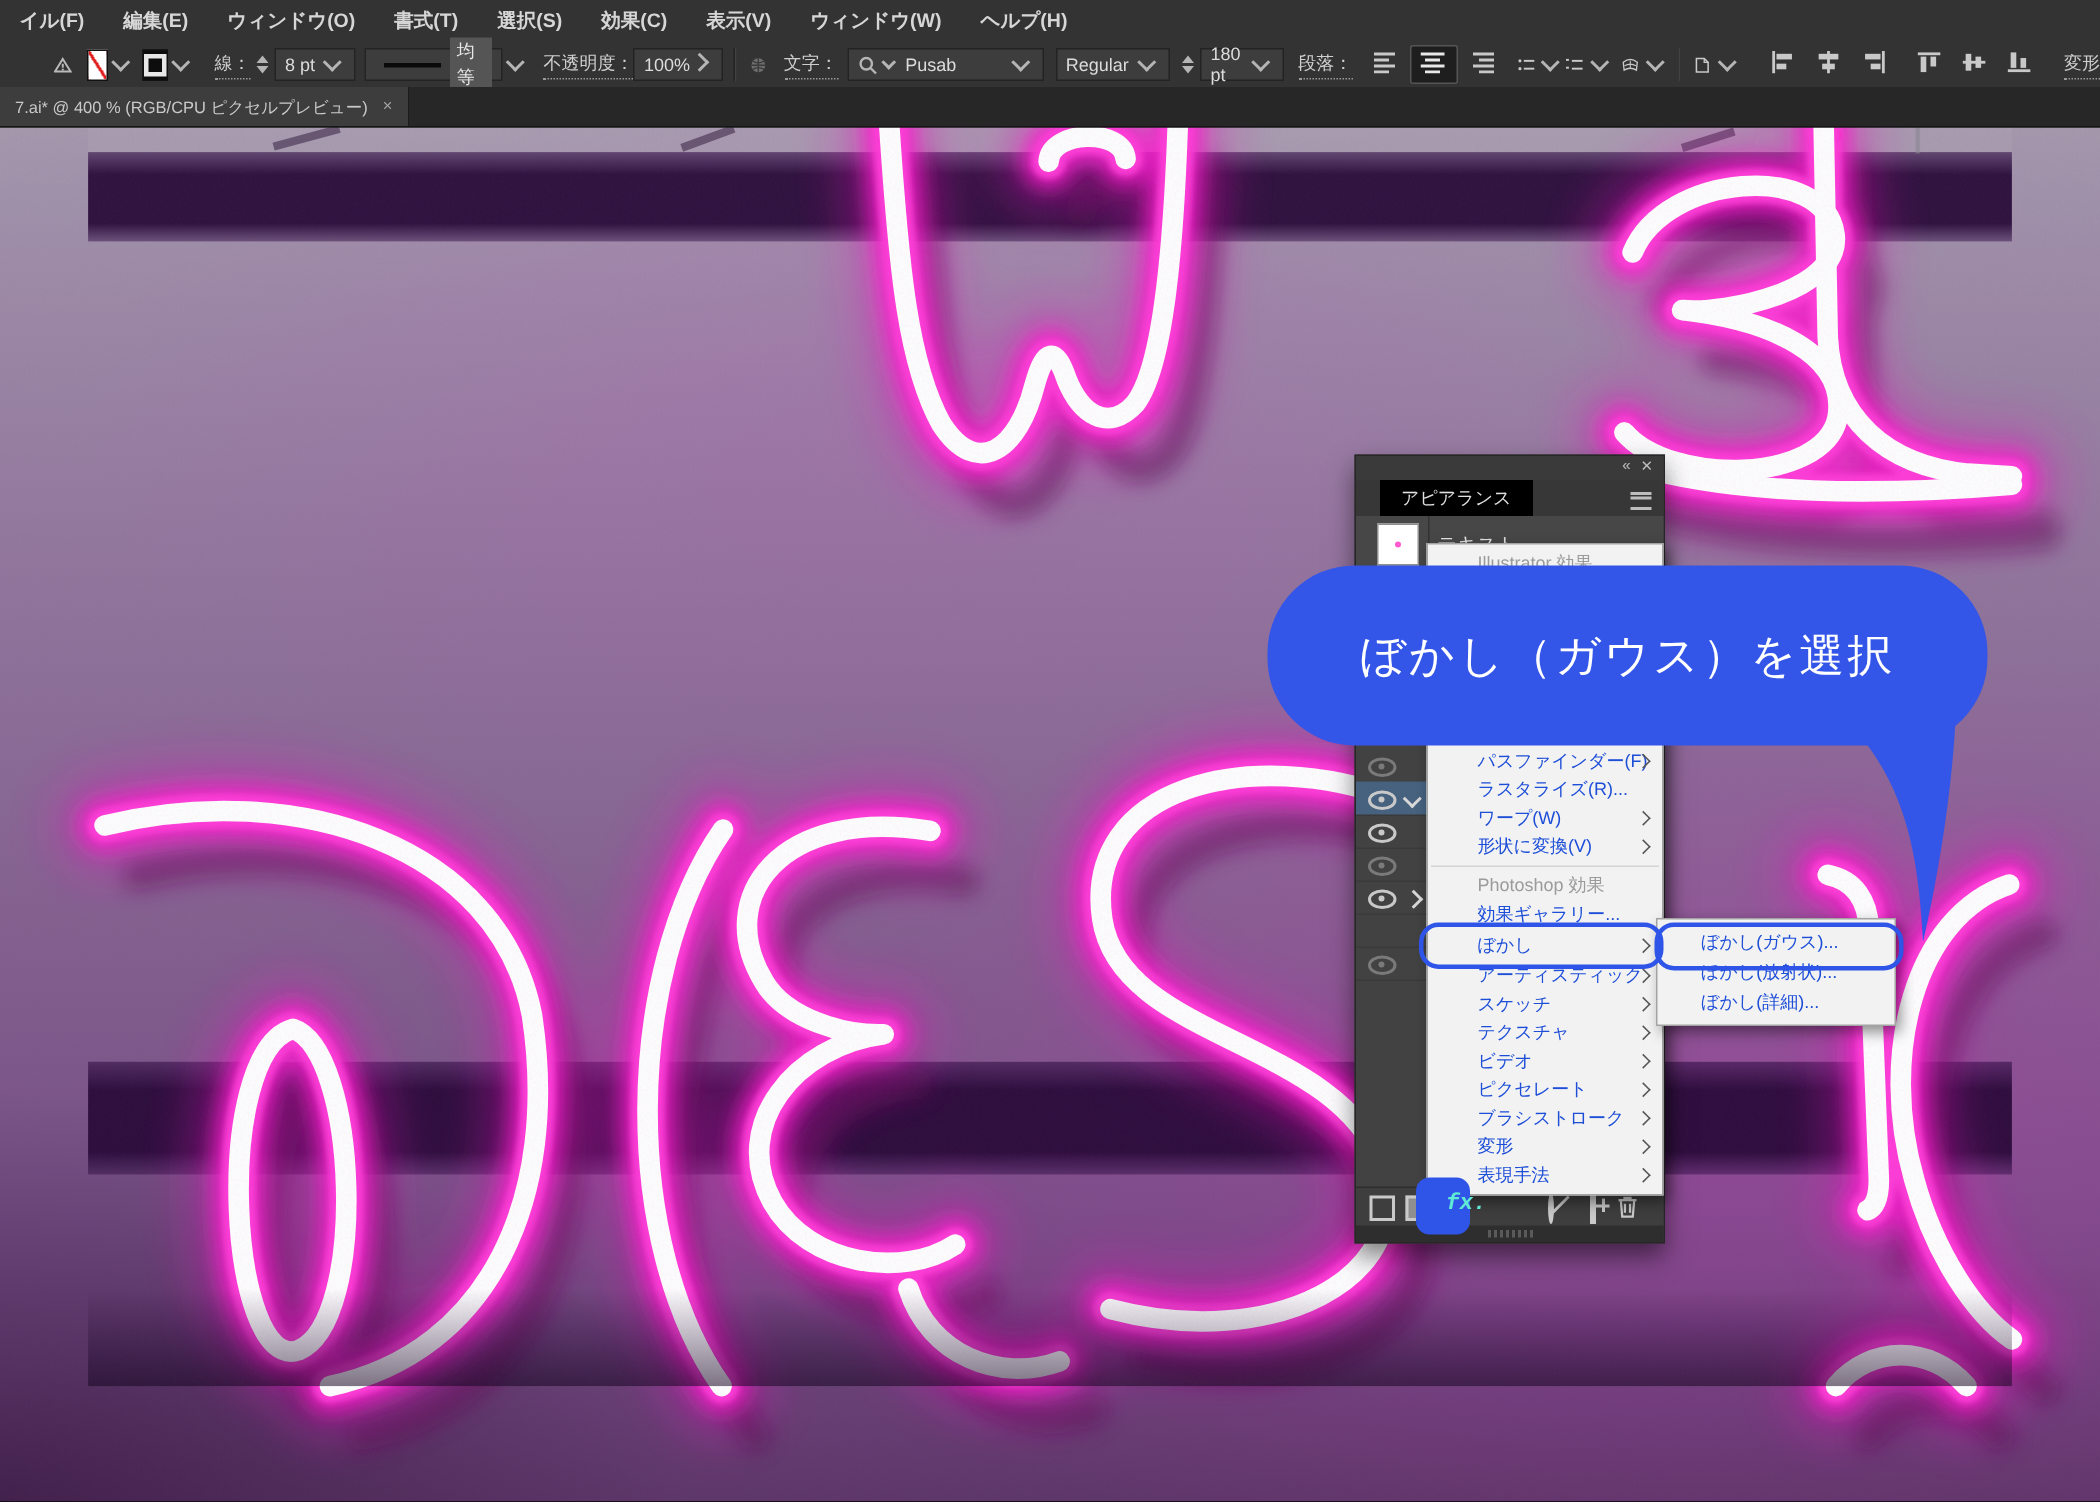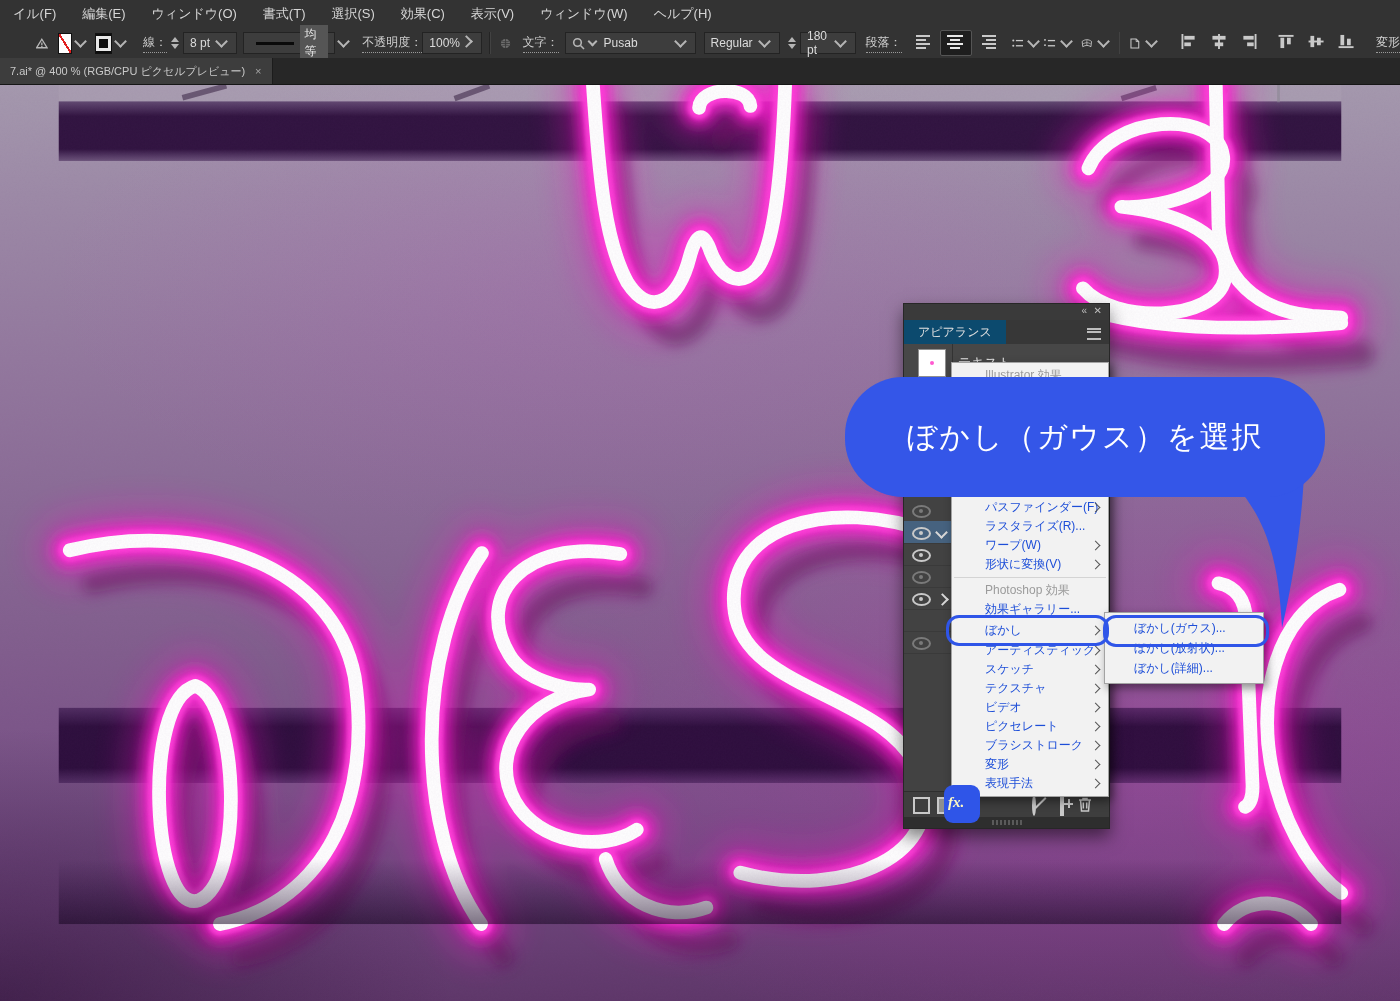--- a/index.html
+++ b/index.html
@@ -1,21 +1,21 @@
 <!DOCTYPE html>
 <html><head>
 <meta charset="utf-8">
 <style>
   html,body{margin:0;padding:0;background:#000;}
   #root{position:relative;width:1400px;height:1001px;overflow:hidden;
         font-family:"Liberation Sans",sans-serif;-webkit-font-smoothing:antialiased;}
   
   #menubar{position:absolute;left:0;top:0;width:1400px;height:28px;background:#333333;
            border-bottom:1px solid #262626;display:flex;align-items:center;z-index:30;}
-  #menubar .mitem{color:#d6d6d6;font-size:13px;padding:0 13px;height:28px;line-height:28px;white-space:nowrap;}
+  #menubar .mitem{color:#d6d6d6;font-size:13px;padding:0 13px;height:28px;line-height:28px;white-space:nowrap;font-weight:bold;}
   
   #ctrlbar{position:absolute;left:0;top:28px;width:1400px;height:30px;background:#333333;
            border-bottom:1px solid #1f1f1f;display:flex;align-items:center;z-index:30;color:#cfcfcf;font-size:12px;}
   #ctrlbar .sep{width:1px;height:22px;background:#242424;border-right:1px solid #424242;margin:0 7px;}
   .dotl{border-bottom:1px dotted #9a9a9a;padding-bottom:1px;white-space:nowrap;}
   .box{background:#3d3d3d;border:1px solid #232323;height:20px;display:flex;align-items:center;
        padding:0 6px;color:#dcdcdc;}
   .chev{width:7px;height:7px;border-right:2px solid #b5b5b5;border-bottom:2px solid #b5b5b5;
         transform:rotate(45deg);margin:0 4px 3px 4px;flex:0 0 auto;}
   .stepper{display:flex;flex-direction:column;justify-content:center;margin:0 4px;}
@@ -46,21 +46,21 @@
      radial-gradient(700px 420px at 0% 100%, rgba(30,6,40,.45), transparent 65%),
      linear-gradient(180deg,#a59aae 0%,#9d8ba7 12%,#93799e 30%,#8a6b96 46%,#815e8d 62%,#775085 78%,#6c4379 90%,#5e3769 100%);}
   #neon{position:absolute;left:0;top:0;}
   
   #panel{position:absolute;left:903px;top:303px;width:205px;height:524px;z-index:5;
          background:#424242;border:1px solid #272727;box-shadow:0 8px 16px rgba(0,0,0,.5);}
   #p-head{position:absolute;left:0;top:0;width:100%;height:16px;background:#3a3a3a;
           color:#bdbdbd;font-size:10px;}
   #p-head .hic{position:absolute;top:1px;}
   #p-tabrow{position:absolute;left:0;top:16px;width:100%;height:24px;background:#373737;border-bottom:1px solid #2d2d2d;}
-  #p-tab{position:absolute;left:0;top:0;height:24px;background:#0c4a6e;color:#e0e0e0;font-size:12px;
+  #p-tab{position:absolute;left:16px;top:0;height:24px;background:#000000;color:#e0e0e0;font-size:12px;
          padding:0 14px;line-height:24px;}
   .hamb{position:absolute;right:8px;top:8px;width:14px;height:8px;
         border-top:2px solid #bdbdbd;border-bottom:2px solid #bdbdbd;}
   .hamb:before{content:"";display:block;height:2px;background:#bdbdbd;margin-top:1px;}
   #p-entry{position:absolute;left:0;top:40px;width:100%;height:38px;background:#474747;border-bottom:1px solid #383838;}
   #p-thumb{position:absolute;left:14px;top:5px;width:26px;height:26px;background:#ffffff;border:1px solid #8f8f8f;}
   #p-thumb i{position:absolute;left:11px;top:11px;width:4px;height:4px;border-radius:50%;background:#ff5ad0;}
   #p-entry .lbl{position:absolute;left:54px;top:10px;color:#e2e2e2;font-size:13px;}
   .prow{position:absolute;left:0;width:48px;height:22px;border-bottom:1px solid #3a3a3a;}
   .prow.sel{background:#46627f;}
@@ -98,22 +98,22 @@
            border-right:1.6px solid #555;border-bottom:1.6px solid #555;transform:rotate(-45deg);}
   .msep{height:1px;background:#d4d4d4;margin:3px 2px;}
   .mspacer{height:113px;}
   #blurmenu .mi{padding-left:29px;height:20px;line-height:20px;}
   
   .hl{position:absolute;border:3px solid #2f55e8;border-radius:13px;z-index:14;pointer-events:none;}
   #hl-blur{left:946px;top:615px;width:157px;height:25px;}
   #hl-gauss{left:1103px;top:615px;width:160px;height:26px;}
   #hl-fx{position:absolute;left:944px;top:785px;width:36px;height:38px;border-radius:9px;
          background:#2f55e8;z-index:14;}
-  #hl-fx span{position:absolute;left:4px;top:9px;color:#fef9c3;font-size:15px;font-style:italic;
-              font-family:Liberation Serif, serif;font-weight:bold;}
+  #hl-fx span{position:absolute;left:20px;top:9px;color:#5eead4;font-size:15px;font-style:italic;
+              font-family:Liberation Mono, monospace;font-weight:bold;}
   #callout{position:absolute;left:845px;top:377px;width:480px;height:120px;background:#3456e8;
            border-radius:58px;z-index:20;display:flex;align-items:center;justify-content:center;}
   #callout .txt{color:#ffffff;font-size:30px;font-weight:normal;letter-spacing:2px;}
   #tail{position:absolute;left:1230px;top:468px;z-index:19;}
 </style>
 </head>
 <body>
 
 <div id="root">
 

